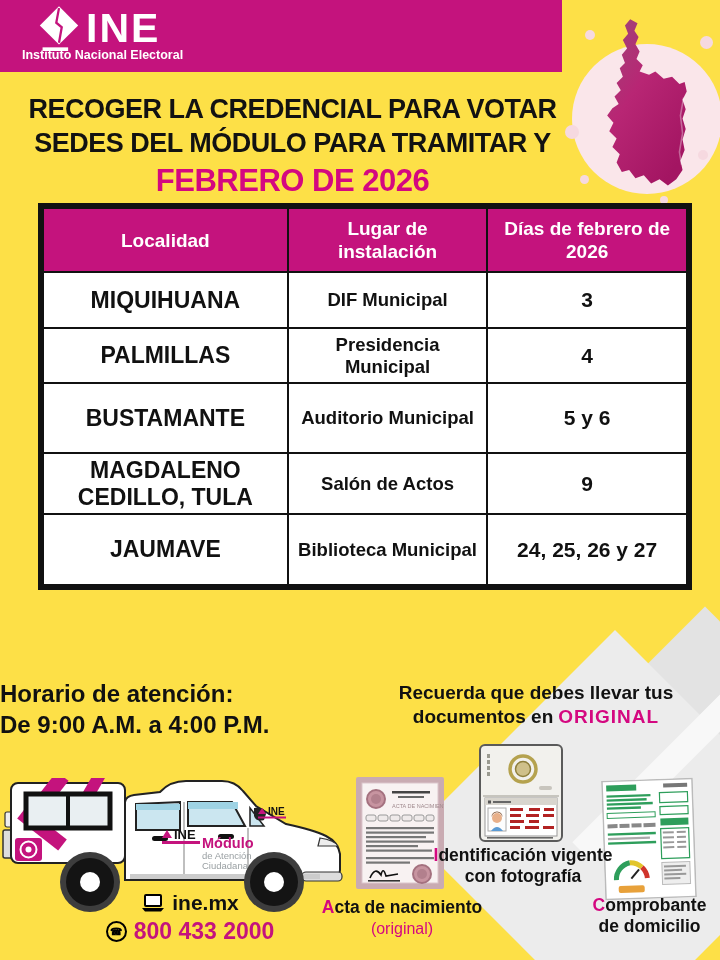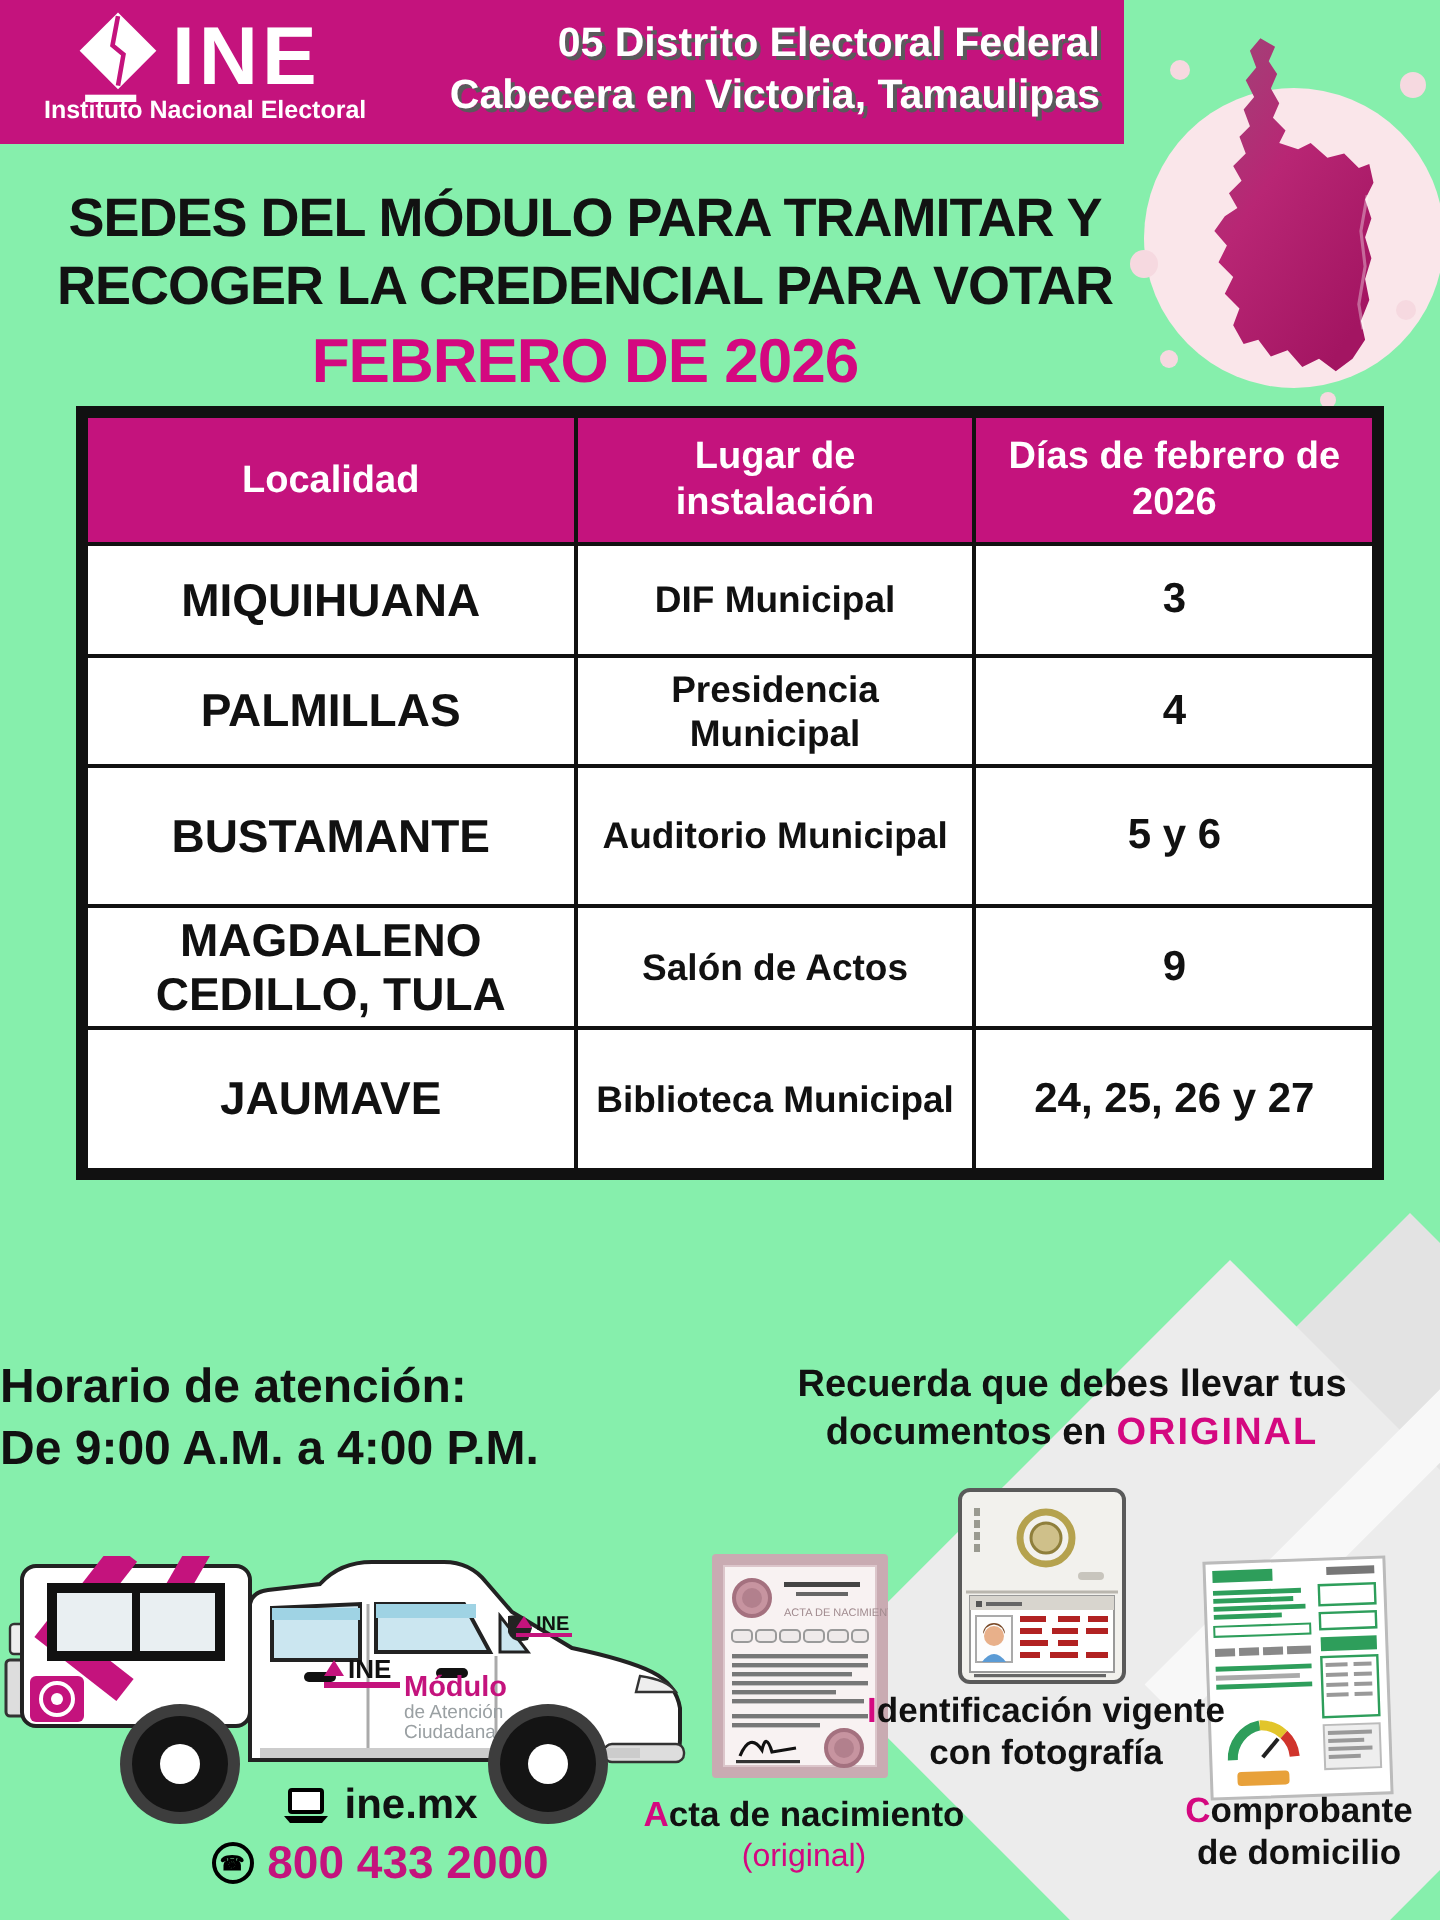--- a/index.html
+++ b/index.html
@@ -1,18 +1,18 @@
 <!DOCTYPE html>
 <html><head>
 <meta charset="utf-8">
 <style>
   html,body{margin:0;padding:0;}
   body{width:720px;height:960px;background:#fff;overflow:hidden;
        font-family:"Liberation Sans",sans-serif;}
-  .page{position:relative;width:720px;height:960px;background:#86efac;overflow:hidden;}
+  .page{position:relative;width:720px;height:960px;background:#fde047;overflow:hidden;}
 
   
   .decor{position:absolute;z-index:0;}
   .gray-sq1{left:470px;top:690px;width:290px;height:290px;background:#ECECEC;transform:rotate(45deg);}
   .gray-sq2{left:600px;top:650px;width:210px;height:210px;background:#E3E3E3;transform:rotate(45deg);}
   .white-stripe{left:520px;top:690px;width:420px;height:26px;background:#F8F8F8;transform:rotate(-45deg);}
   .pink-circle{left:572px;top:44px;width:150px;height:150px;border-radius:50%;background:#FAE6EA;}
   .speck{border-radius:50%;background:#F6D9E0;}
 
   
@@ -88,45 +88,41 @@
   <div class="banner">
     <div class="logo">
       <svg width="42" height="48" viewBox="0 0 46 52">
         <polygon points="23,0 44,21 23,42 2,21" fill="#fff"></polygon>
         <path d="M23,2 L20,18 L26,23 L23,40" stroke="#C4137D" stroke-width="2.5" fill="none"></path>
         <rect x="5" y="45" width="28" height="4" fill="#fff"></rect>
       </svg>
       <span class="logo-text">INE</span>
     </div>
     <div class="logo-sub">Instituto Nacional Electoral</div>
-    <div class="district">
-      <div>05 Distrito Electoral Federal</div>
-      <div>Cabecera en Victoria, Tamaulipas</div>
-    </div>
   </div>
 
   <svg class="map" width="140" height="178" viewBox="0 0 110 170">
     <defs>
       <linearGradient id="mapg" x1="0" y1="0" x2="0.7" y2="1">
         <stop offset="0" stop-color="#9E4678"></stop>
         <stop offset="0.45" stop-color="#B82674"></stop>
         <stop offset="1" stop-color="#A31562"></stop>
       </linearGradient>
     </defs>
     <path fill="url(#mapg)" d="M38,3 L45,7 L42,14 L46,20 L43,27 L47,34 L44,41 L50,47 L47,53
       L56,56 L62,53 L70,60 L78,58 L85,65 L90,63 L92,72 L88,80 L91,89 L88,98 L91,108
       L88,118 L90,128 L86,138 L88,147 L82,156 L74,162 L66,156 L58,160 L51,152 L43,155
       L37,147 L30,149 L25,140 L28,132 L21,125 L25,117 L18,110 L22,102 L16,95 L21,88
       L27,84 L23,77 L29,71 L25,64 L31,58 L28,50 L33,45 L30,37 L35,31 L31,23 L36,17 L33,9 Z"></path>
     <path d="M89,78 L86,95 L88,112 L85,130 L87,142" stroke="rgba(255,255,255,0.35)" stroke-width="1.5" fill="none"></path>
   </svg>
 
   <div class="title">
+    <div class="t1">RECOGER LA CREDENCIAL PARA VOTAR</div>
     <div class="t1">SEDES DEL MÓDULO PARA TRAMITAR Y</div>
-    <div class="t1">RECOGER LA CREDENCIAL PARA VOTAR</div>
     <div class="t2">FEBRERO DE 2026</div>
   </div>
 
   <div class="tbl-wrap">
     <table>
       <colgroup>
           <col style="width:38%">
           <col style="width:31%">
           <col style="width:31%">
         </colgroup>

